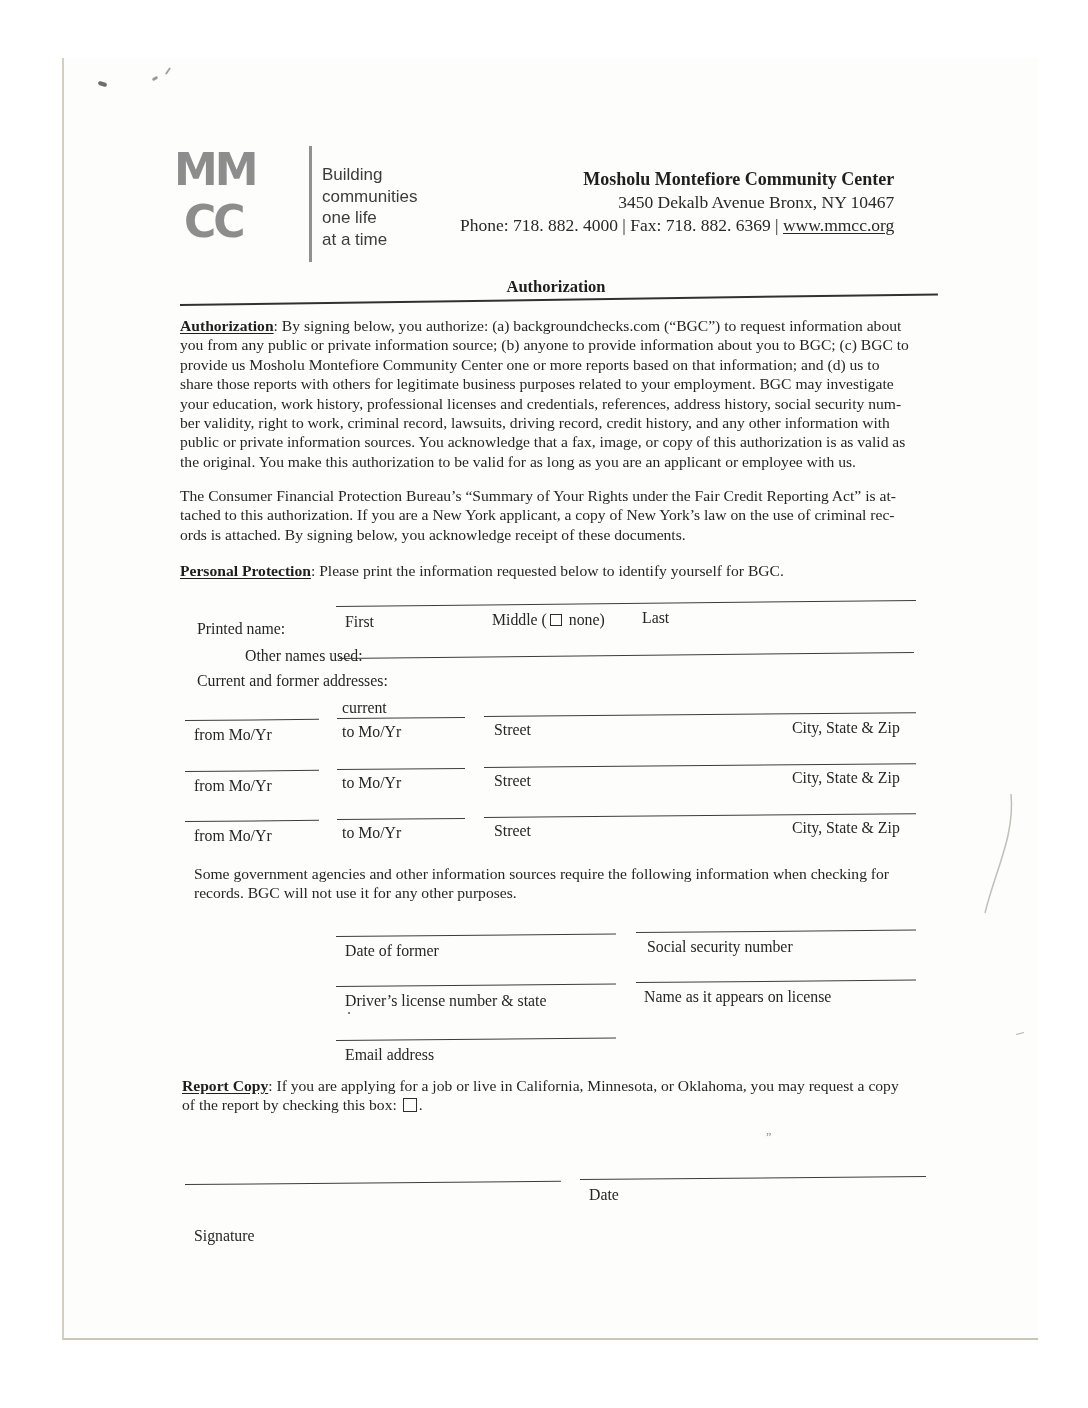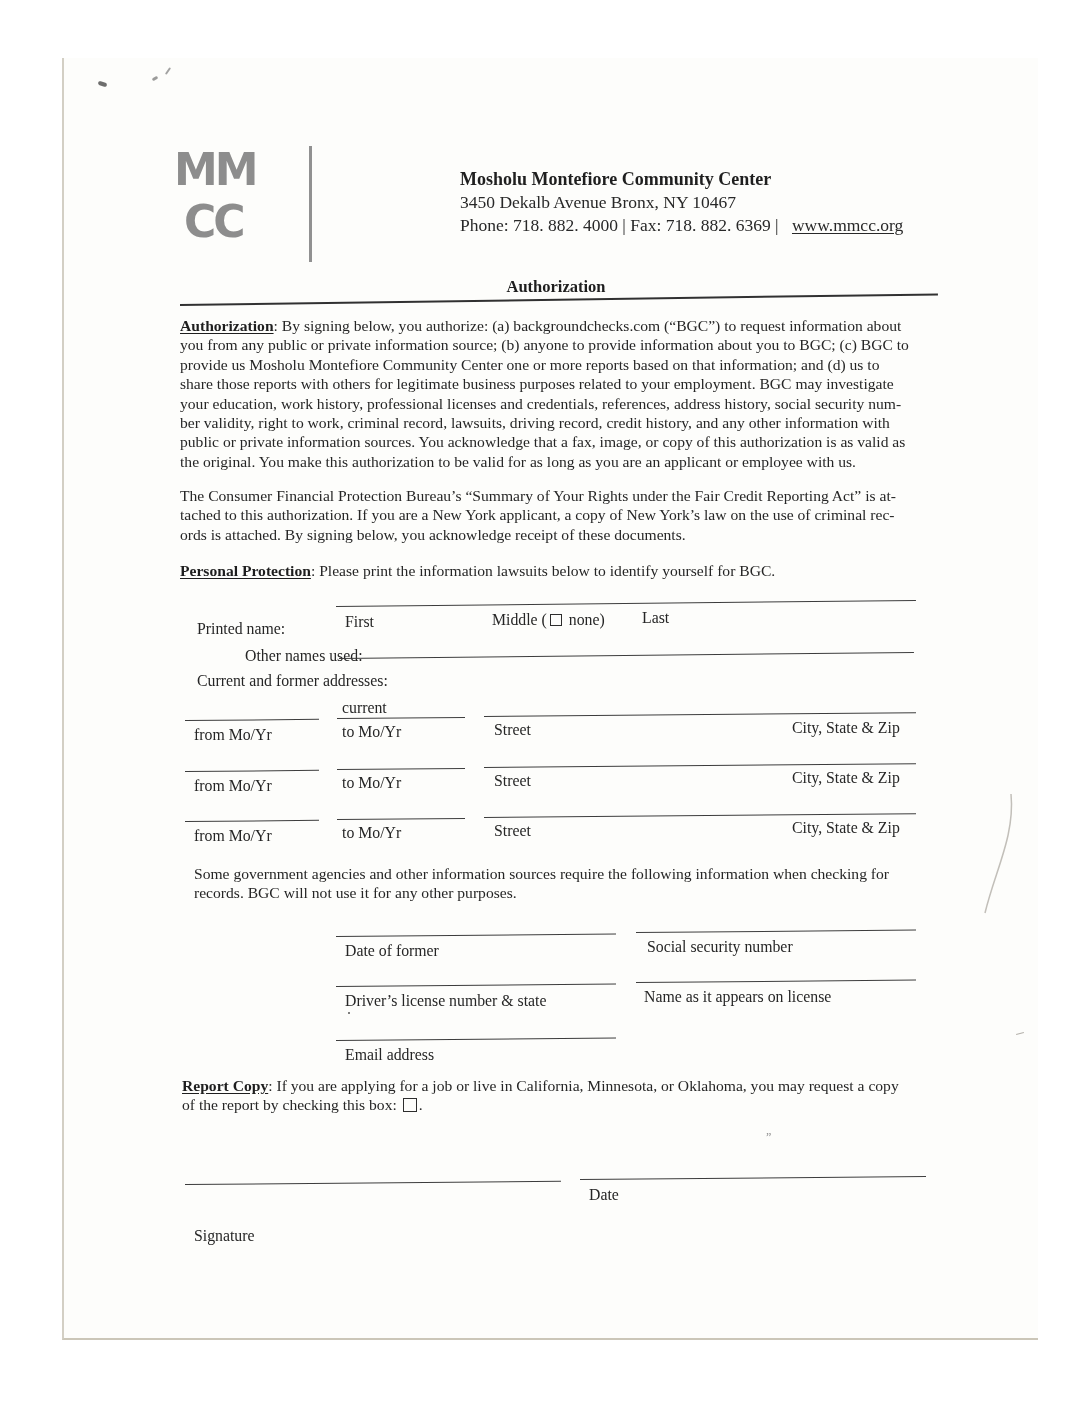--- a/index.html
+++ b/index.html
@@ -11,21 +11,21 @@
   
   .logo-letters{font-family:"DejaVu Sans",sans-serif;font-weight:bold;color:#8d8d8d;
                 font-size:44px;line-height:52px;letter-spacing:-3px;}
   .logo-cc{padding-left:10px;}
   .logo-divider{width:3px;background:#919191;}
   .tagline{font-family:"Liberation Sans",sans-serif;font-size:17px;line-height:21.5px;
            color:#3c3c3c;white-space:pre-line;}
   
   .org{font-size:17.5px;line-height:23px;white-space:nowrap;}
   .org b{font-size:18px;color:#1f1f1f;}
-  .weblink{text-decoration:underline;text-underline-offset:2px;color:#282828;margin-left:9px;}
+  .weblink{text-decoration:underline;text-underline-offset:2px;color:#282828;}
   
   .para{font-size:15.6px;line-height:19.4px;white-space:pre;color:#262626;}
   .lead{font-weight:bold;text-decoration:underline;text-underline-offset:2px;color:#1e1e1e;}
   .lbl{font-size:15.8px;white-space:nowrap;color:#262626;}
   .title{font-weight:bold;font-size:16.5px;text-align:center;color:#1e1e1e;}
   
   .rule{height:0;border-top:1.6px solid #3d3d3d;transform-origin:left center;}
   .tilt8{transform:rotate(-0.8deg);}
   .tilt6{transform:rotate(-0.6deg);}
   .tilt5{transform:rotate(-0.5deg);}
@@ -47,22 +47,26 @@
 
   <div class="abs pencil" style="left:34px;top:24px;width:9px;height:4px;transform:rotate(18deg);"></div>
   <div class="abs pencil" style="left:88px;top:19px;width:6px;height:3px;transform:rotate(-30deg);opacity:.55;"></div>
   <div class="abs pencil" style="left:100px;top:12px;width:8px;height:2px;transform:rotate(-55deg);opacity:.5;"></div>
 
   <div class="abs logo-letters" style="left:110px;top:86px;">
     <div>MM</div>
     <div class="logo-cc">CC</div>
   </div>
   <div class="abs logo-divider" style="left:245px;top:88px;height:116px;"></div>
+  <div class="abs tagline" style="left:258px;top:106px;">Building
+communities
+one life
+at a time</div>
 
-  <div class="abs org" style="left:396px;top:110px;">
+  <div class="abs org" style="left:396px;top:110px;text-align:right;">
     <div><b>Mosholu Montefiore Community Center</b></div>
     <div>3450 Dekalb Avenue Bronx, NY 10467</div>
     <div><span>Phone: 718. 882. 4000 | Fax: 718. 882. 6369 | </span><span class="weblink">www.mmcc.org</span></div>
   </div>
 
   <div class="abs title" style="left:116px;top:219px;width:752px;">Authorization</div>
   <div class="abs rule thick tilt8" style="left:116px;top:246px;width:758px;"></div>
 
   <div class="abs para" style="left:116px;top:258px;"><span class="lead">Authorization</span><span>: By signing below, you authorize: (a) backgroundchecks.com (“BGC”) to request information about
 you from any public or private information source; (b) anyone to provide information about you to BGC; (c) BGC to
@@ -70,21 +74,21 @@
 share those reports with others for legitimate business purposes related to your employment. BGC may investigate
 your education, work history, professional licenses and credentials, references, address history, social security num-
 ber validity, right to work, criminal record, lawsuits, driving record, credit history, and any other information with
 public or private information sources. You acknowledge that a fax, image, or copy of this authorization is as valid as
 the original. You make this authorization to be valid for as long as you are an applicant or employee with us.</span></div>
 
   <div class="abs para" style="left:116px;top:428px;">The Consumer Financial Protection Bureau’s “Summary of Your Rights under the Fair Credit Reporting Act” is at-
 tached to this authorization. If you are a New York applicant, a copy of New York’s law on the use of criminal rec-
 ords is attached. By signing below, you acknowledge receipt of these documents.</div>
 
-  <div class="abs para" style="left:116px;top:503px;"><span class="lead">Personal Protection</span><span>: Please print the information lawsuits below to identify yourself for BGC.</span></div>
+  <div class="abs para" style="left:116px;top:503px;"><span class="lead">Personal Protection</span><span>: Please print the information requested below to identify yourself for BGC.</span></div>
 
   <div class="abs lbl" style="left:133px;top:562px;">Printed name:</div>
   <div class="abs rule tilt6" style="left:272px;top:548px;width:580px;"></div>
   <div class="abs lbl" style="left:281px;top:555px;">First</div>
   <div class="abs lbl" style="left:428px;top:553px;"><span>Middle (</span><span class="cbx"></span><span> none)</span></div>
   <div class="abs lbl" style="left:578px;top:551px;">Last</div>
 
   <div class="abs lbl" style="left:133px;top:589px;margin-left:48px;">Other names used:</div>
   <div class="abs rule tilt6" style="left:275px;top:600px;width:575px;"></div>
 

